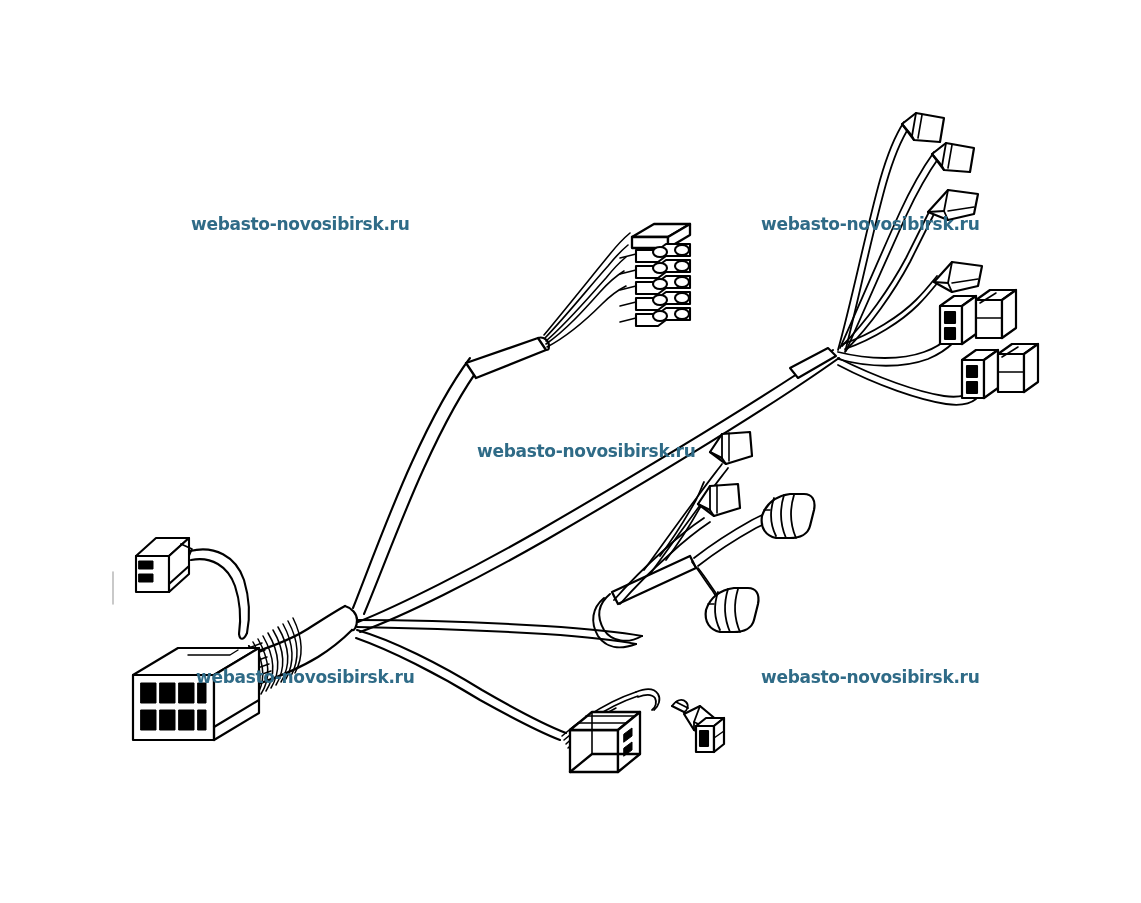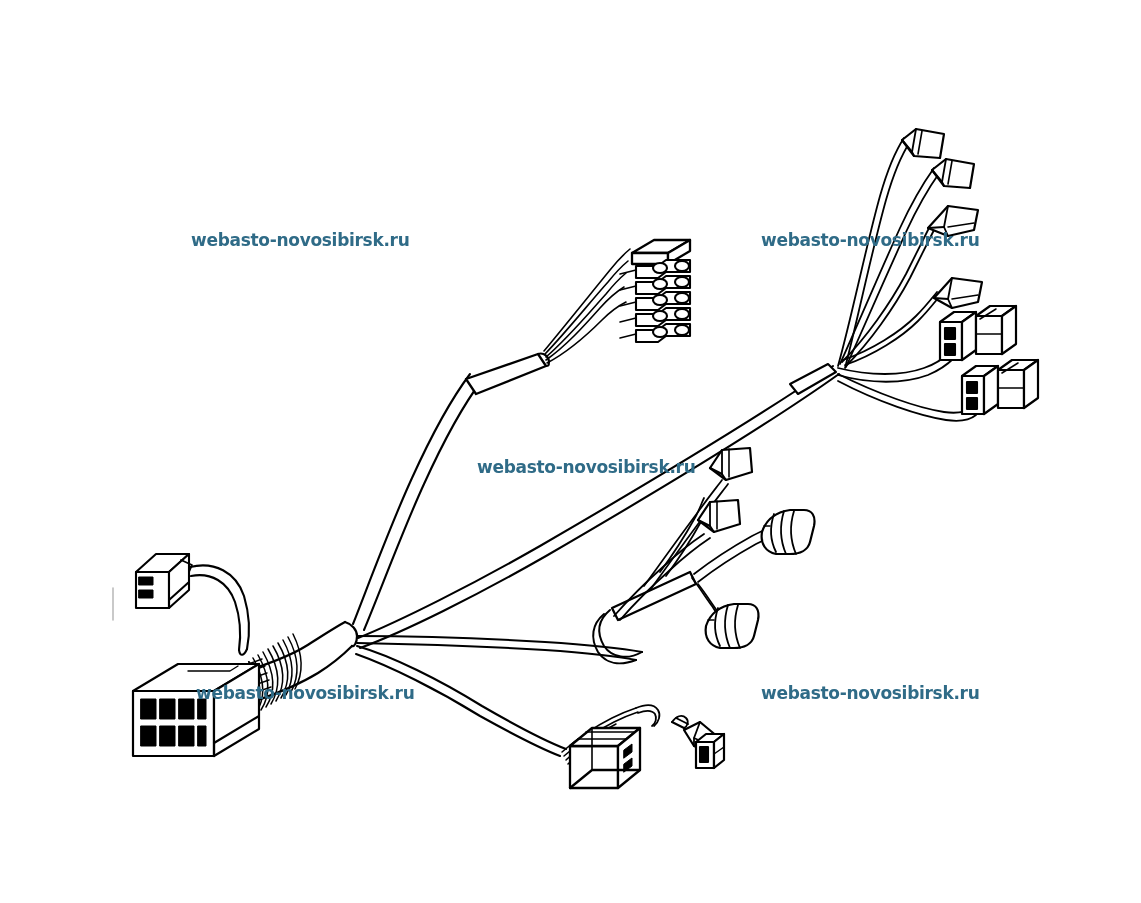--- a/index.html
+++ b/index.html
@@ -10,21 +10,20 @@
   }
   body {
     font-family: "Liberation Sans", sans-serif;
   }
   #page {
     position: relative;
     width: 1141px;
     height: 779px;
     background: #fdba74;
     overflow: hidden;
-    margin-top: 16px;
   }
   #diagram-svg {
     position: absolute;
     left: 0;
     top: 0;
     width: 1141px;
     height: 903px;
     display: block;
   }
   .wm {

